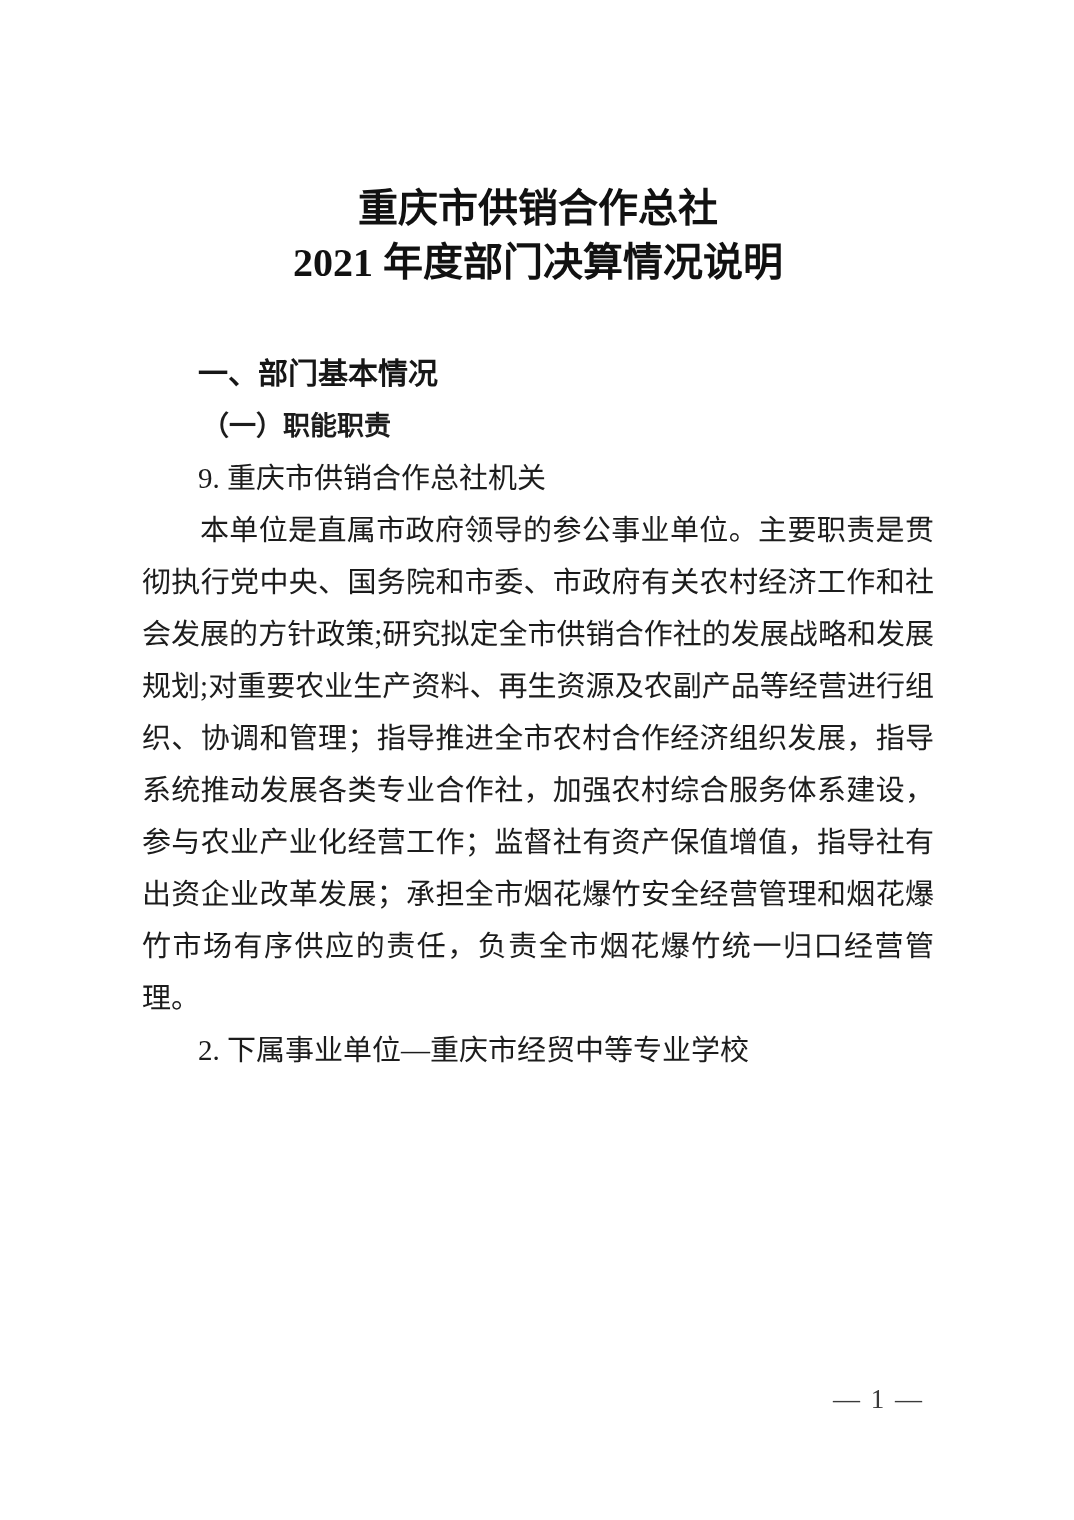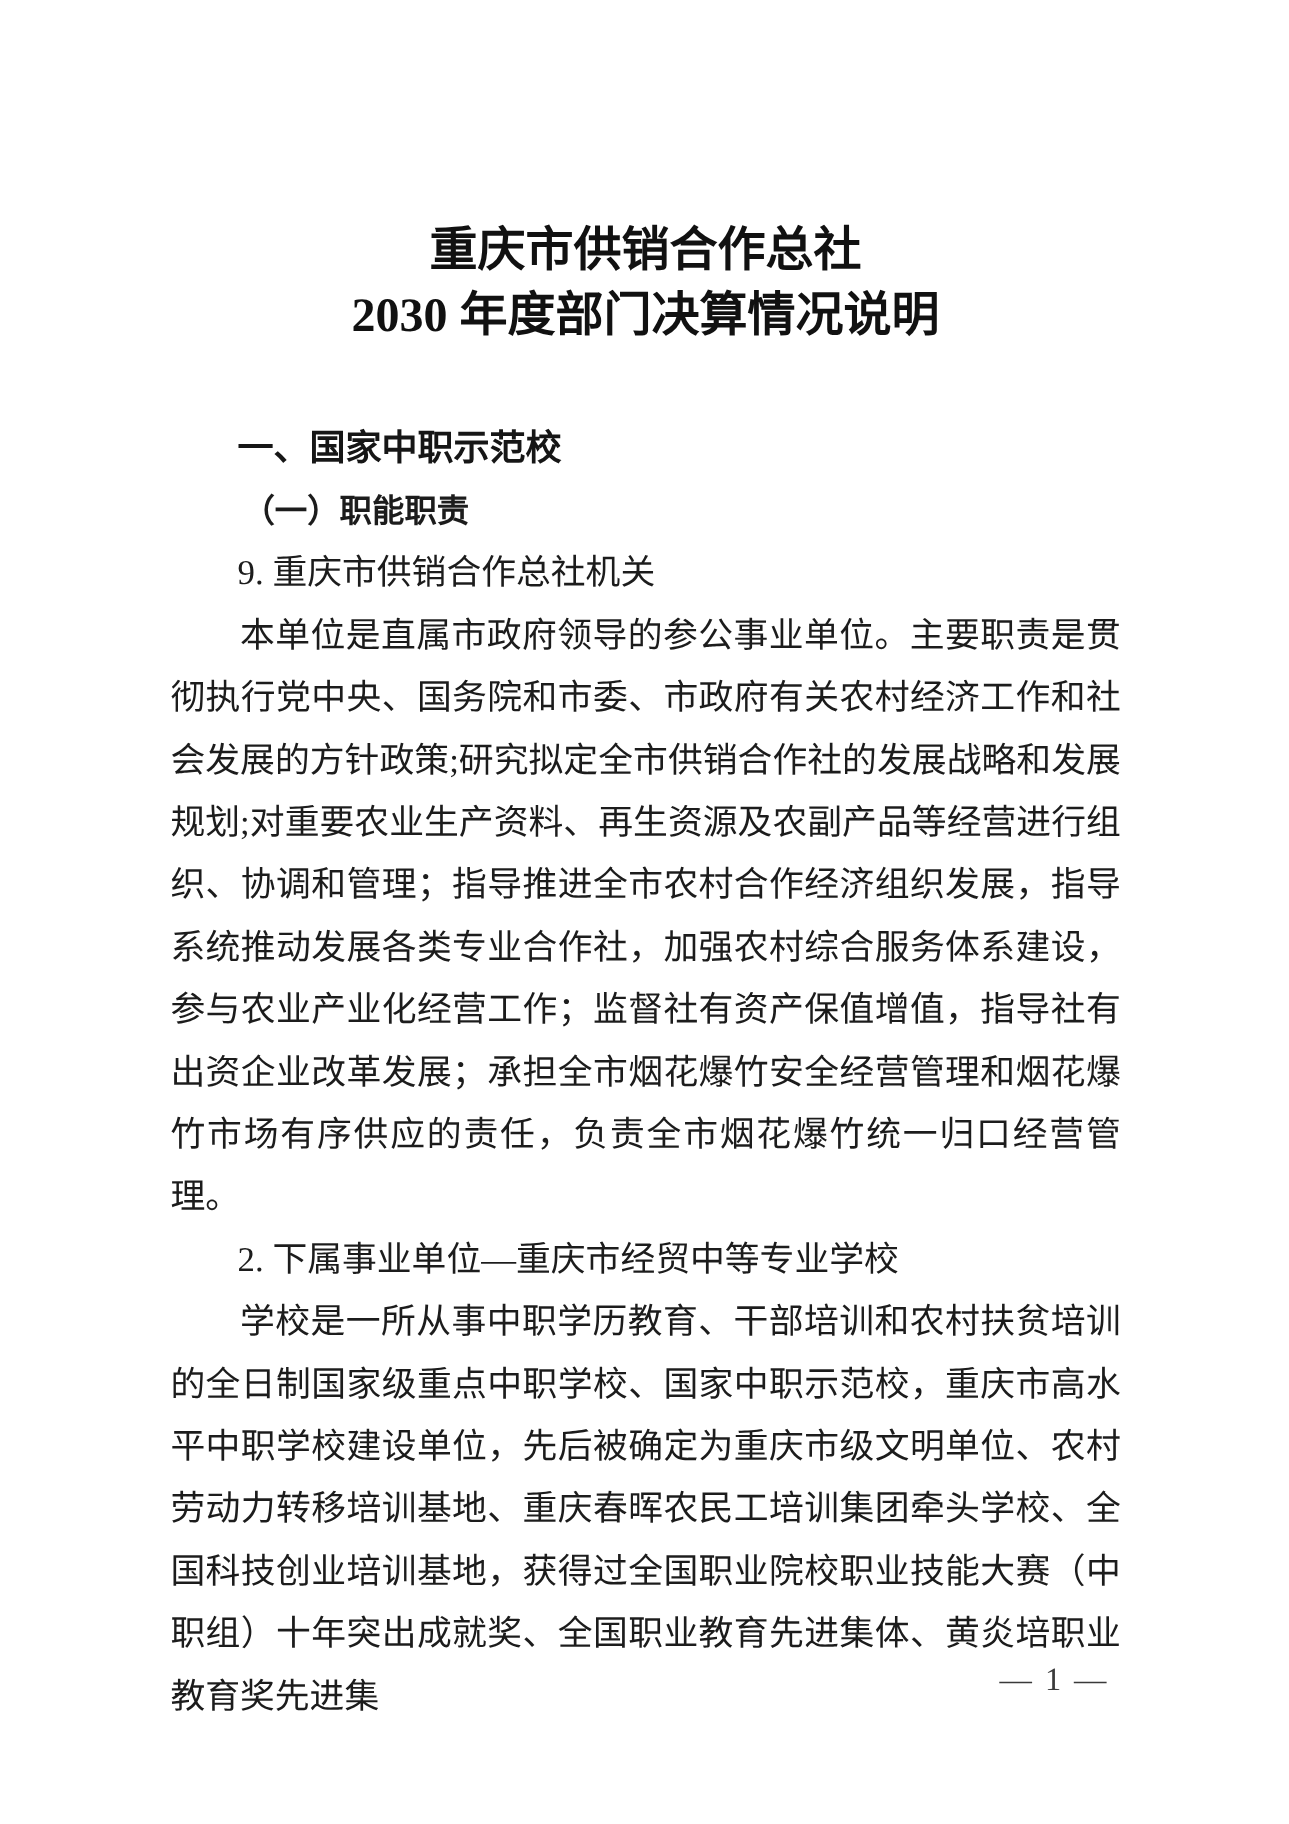--- a/index.html
+++ b/index.html
@@ -76,30 +76,29 @@
     letter-spacing: 2px;
   }
 </style>
 </head>
 <body>
 
 <div class="sheet">
 
   <h1 class="doc-title">
     <span>重庆市供销合作总社</span><br>
-    <span>2030 年度部门决算情况说明</span>
+    <span>2021 年度部门决算情况说明</span>
   </h1>
 
-  <h2 class="section-heading">一、国家中职示范校</h2>
+  <h2 class="section-heading">一、部门基本情况</h2>
 
   <h3 class="subsection-heading">（一）职能职责</h3>
 
   <div class="item-heading">9. 重庆市供销合作总社机关</div>
 
   <p class="body-para">本单位是直属市政府领导的参公事业单位。主要职责是贯彻执行党中央、国务院和市委、市政府有关农村经济工作和社会发展的方针政策;研究拟定全市供销合作社的发展战略和发展规划;对重要农业生产资料、再生资源及农副产品等经营进行组织、协调和管理；指导推进全市农村合作经济组织发展，指导系统推动发展各类专业合作社，加强农村综合服务体系建设，参与农业产业化经营工作；监督社有资产保值增值，指导社有出资企业改革发展；承担全市烟花爆竹安全经营管理和烟花爆竹市场有序供应的责任，负责全市烟花爆竹统一归口经营管理。</p>
 
   <div class="item-heading">2. 下属事业单位—重庆市经贸中等专业学校</div>
 
-  <p class="body-para">学校是一所从事中职学历教育、干部培训和农村扶贫培训的全日制国家级重点中职学校、国家中职示范校，重庆市高水平中职学校建设单位，先后被确定为重庆市级文明单位、农村劳动力转移培训基地、重庆春晖农民工培训集团牵头学校、全国科技创业培训基地，获得过全国职业院校职业技能大赛（中职组）十年突出成就奖、全国职业教育先进集体、黄炎培职业教育奖先进集</p>
 
 </div>
 
 <div class="page-number">— 1 —</div>
 
 </body></html>

